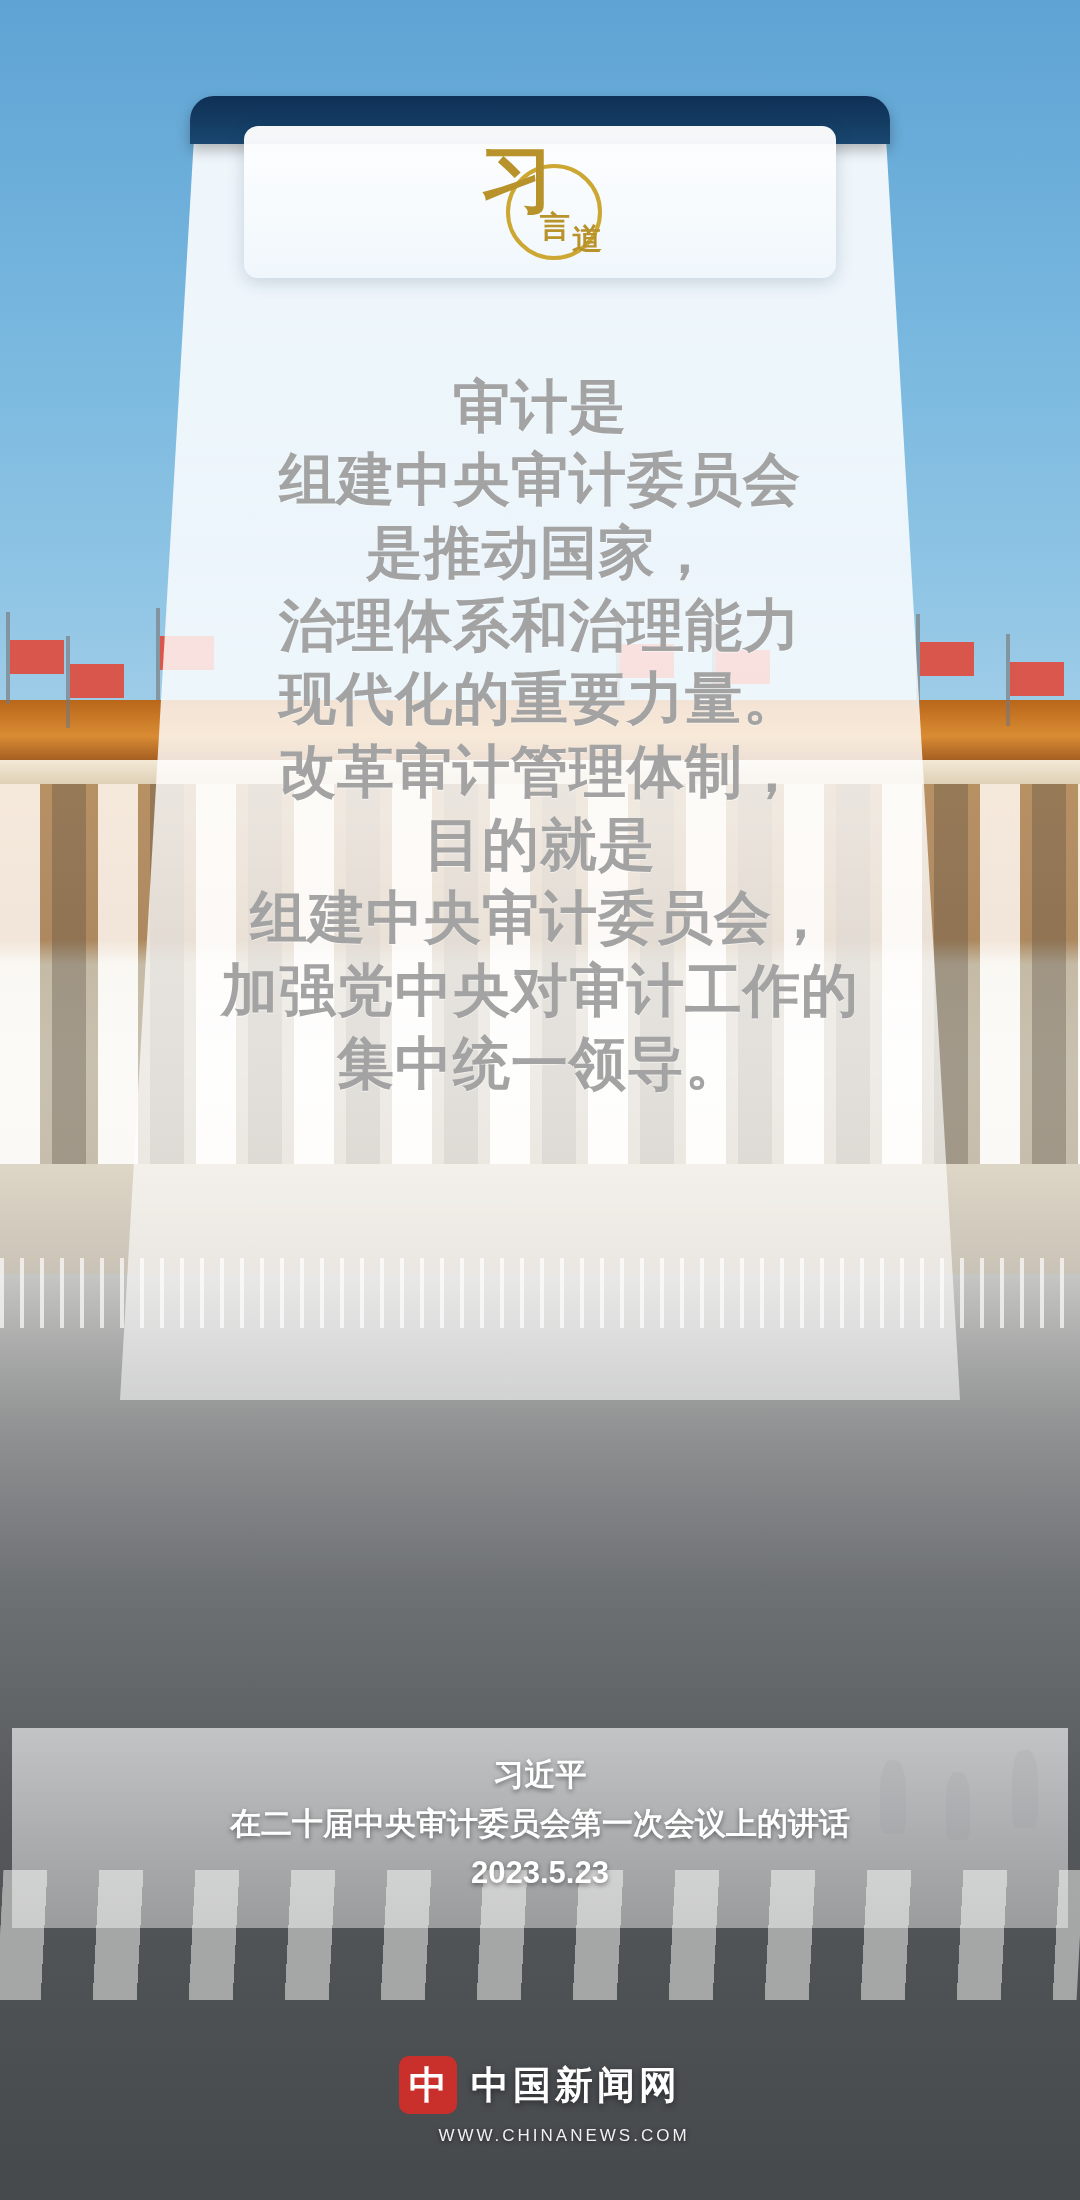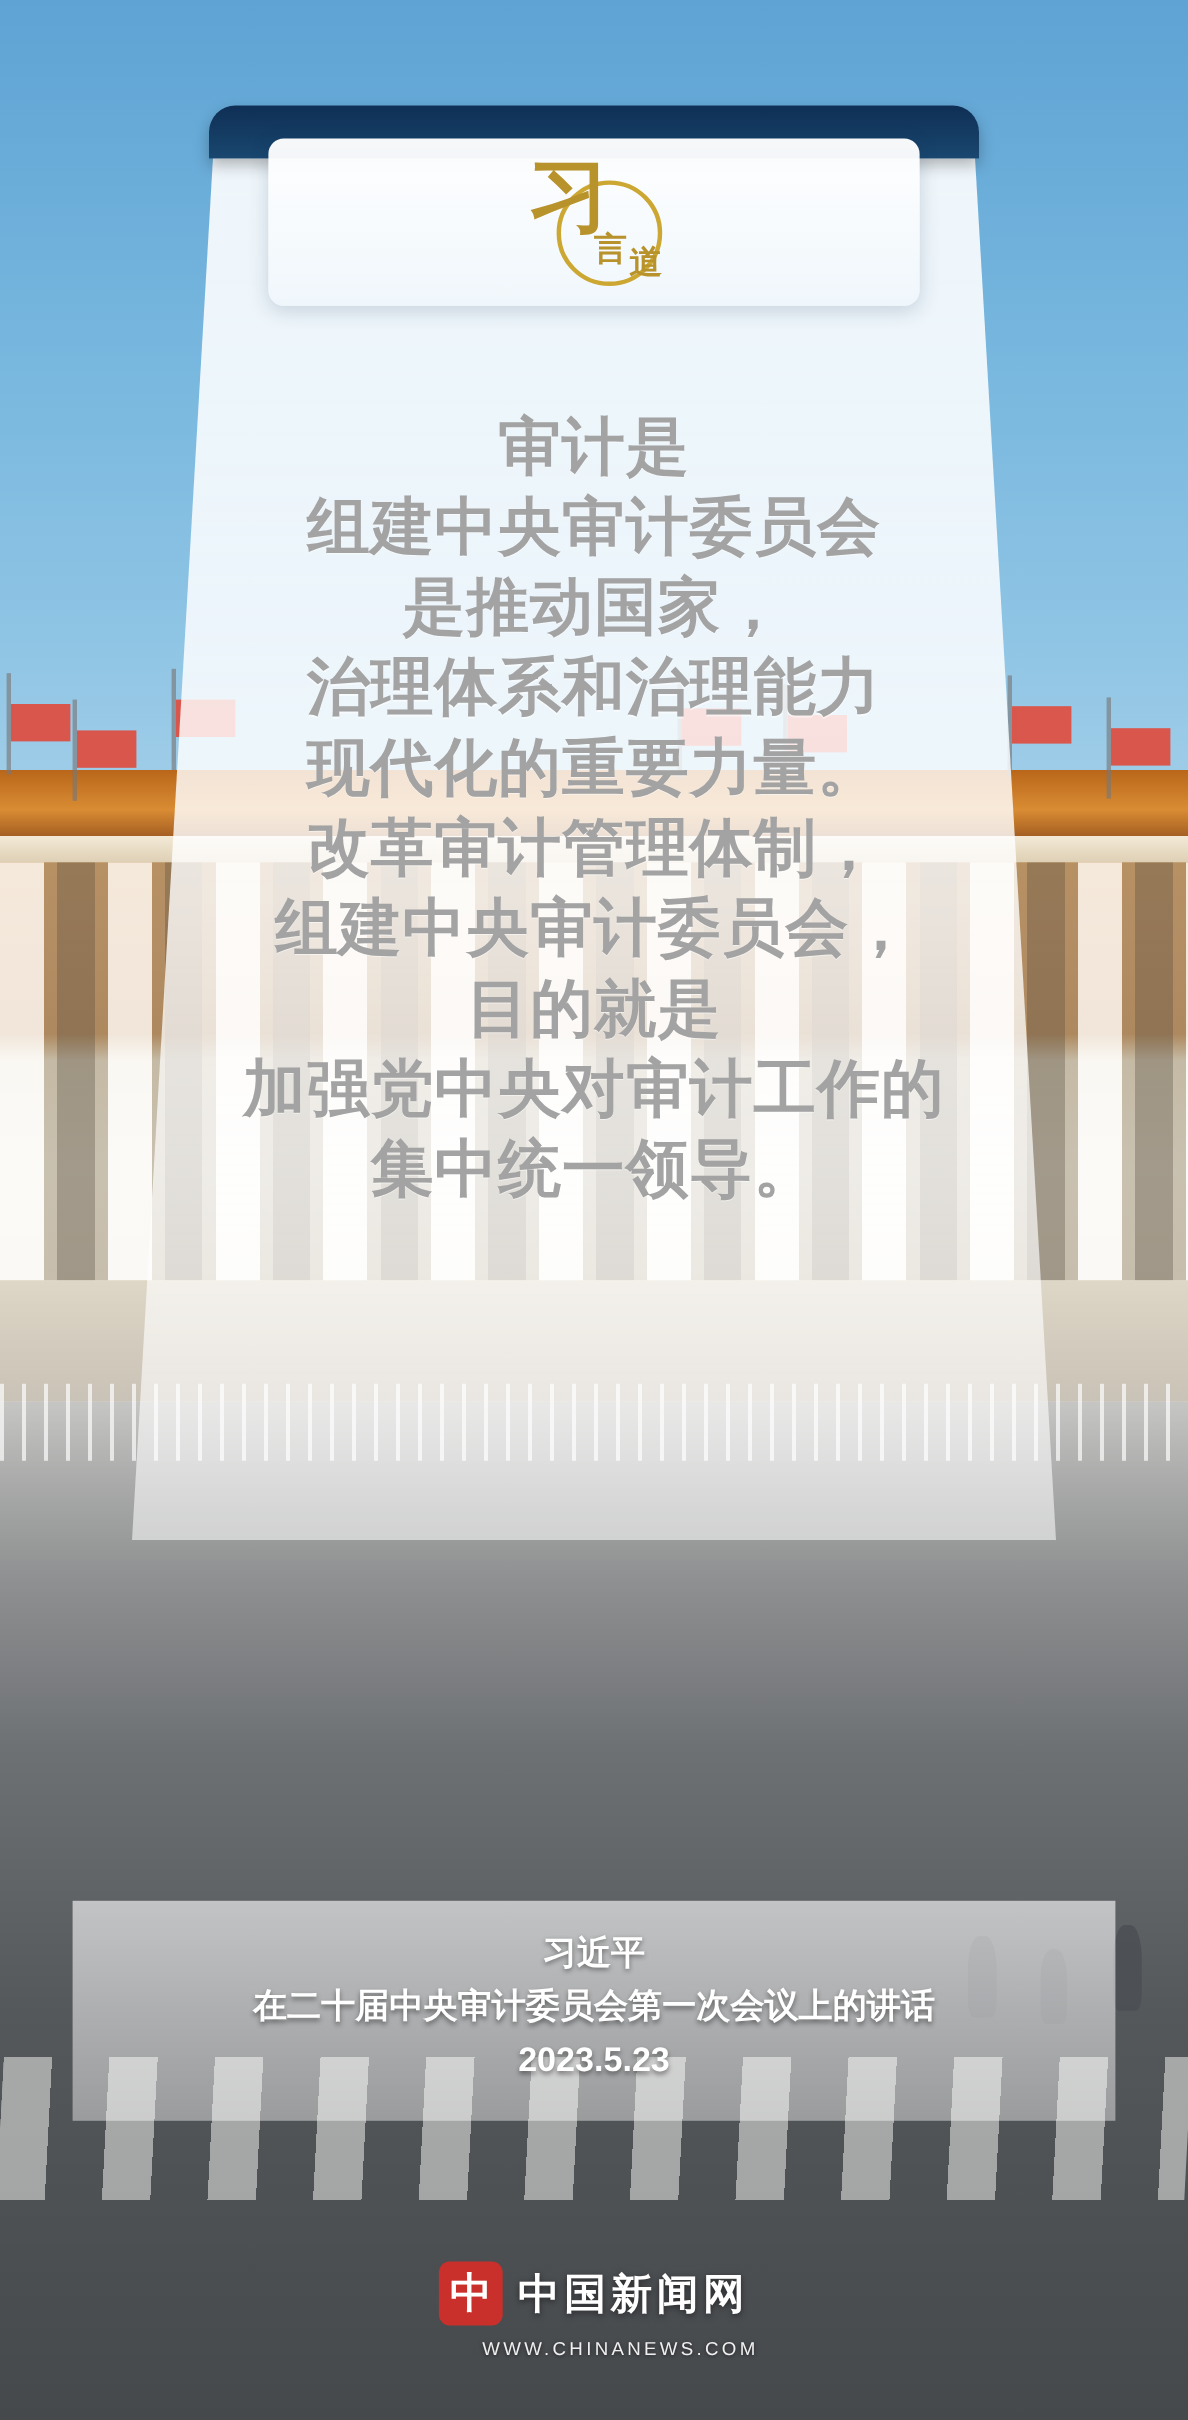--- a/index.html
+++ b/index.html
@@ -240,21 +240,21 @@
     text-shadow: 0 1px 0 rgba(255,255,255,.5);
   }
   .quote .line { display: block; white-space: nowrap; }
 
   
   .attrib {
     position: absolute;
     left: 50%;
     transform: translateX(-50%);
     top: 1728px;
-    width: 948px;
+    width: 1056px;
     padding: 24px 0 30px;
     background: linear-gradient(180deg, rgba(255,255,255,.62), rgba(255,255,255,.42));
     text-align: center;
     color: #ffffff;
     text-shadow: 0 2px 5px rgba(0,0,0,.45);
   }
   .attrib .name { font-size: 31px; font-weight: 700; line-height: 1.5; }
   .attrib .source { font-size: 31px; font-weight: 700; line-height: 1.6; }
   .attrib .date { font-size: 31px; font-weight: 700; line-height: 1.6; }
 
@@ -338,22 +338,22 @@
     </div>
   </div>
 
   <div class="quote">
     <span class="line">审计是</span>
     <span class="line">组建中央审计委员会</span>
     <span class="line">是推动国家，</span>
     <span class="line">治理体系和治理能力</span>
     <span class="line">现代化的重要力量。</span>
     <span class="line">改革审计管理体制，</span>
+    <span class="line">目的就是</span>
     <span class="line">组建中央审计委员会，</span>
-    <span class="line">目的就是</span>
     <span class="line">加强党中央对审计工作的</span>
     <span class="line">集中统一领导。</span>
   </div>
 
   <div class="attrib">
     <div class="name">习近平</div>
     <div class="source">在二十届中央审计委员会第一次会议上的讲话</div>
     <div class="date">2023.5.23</div>
   </div>
 

